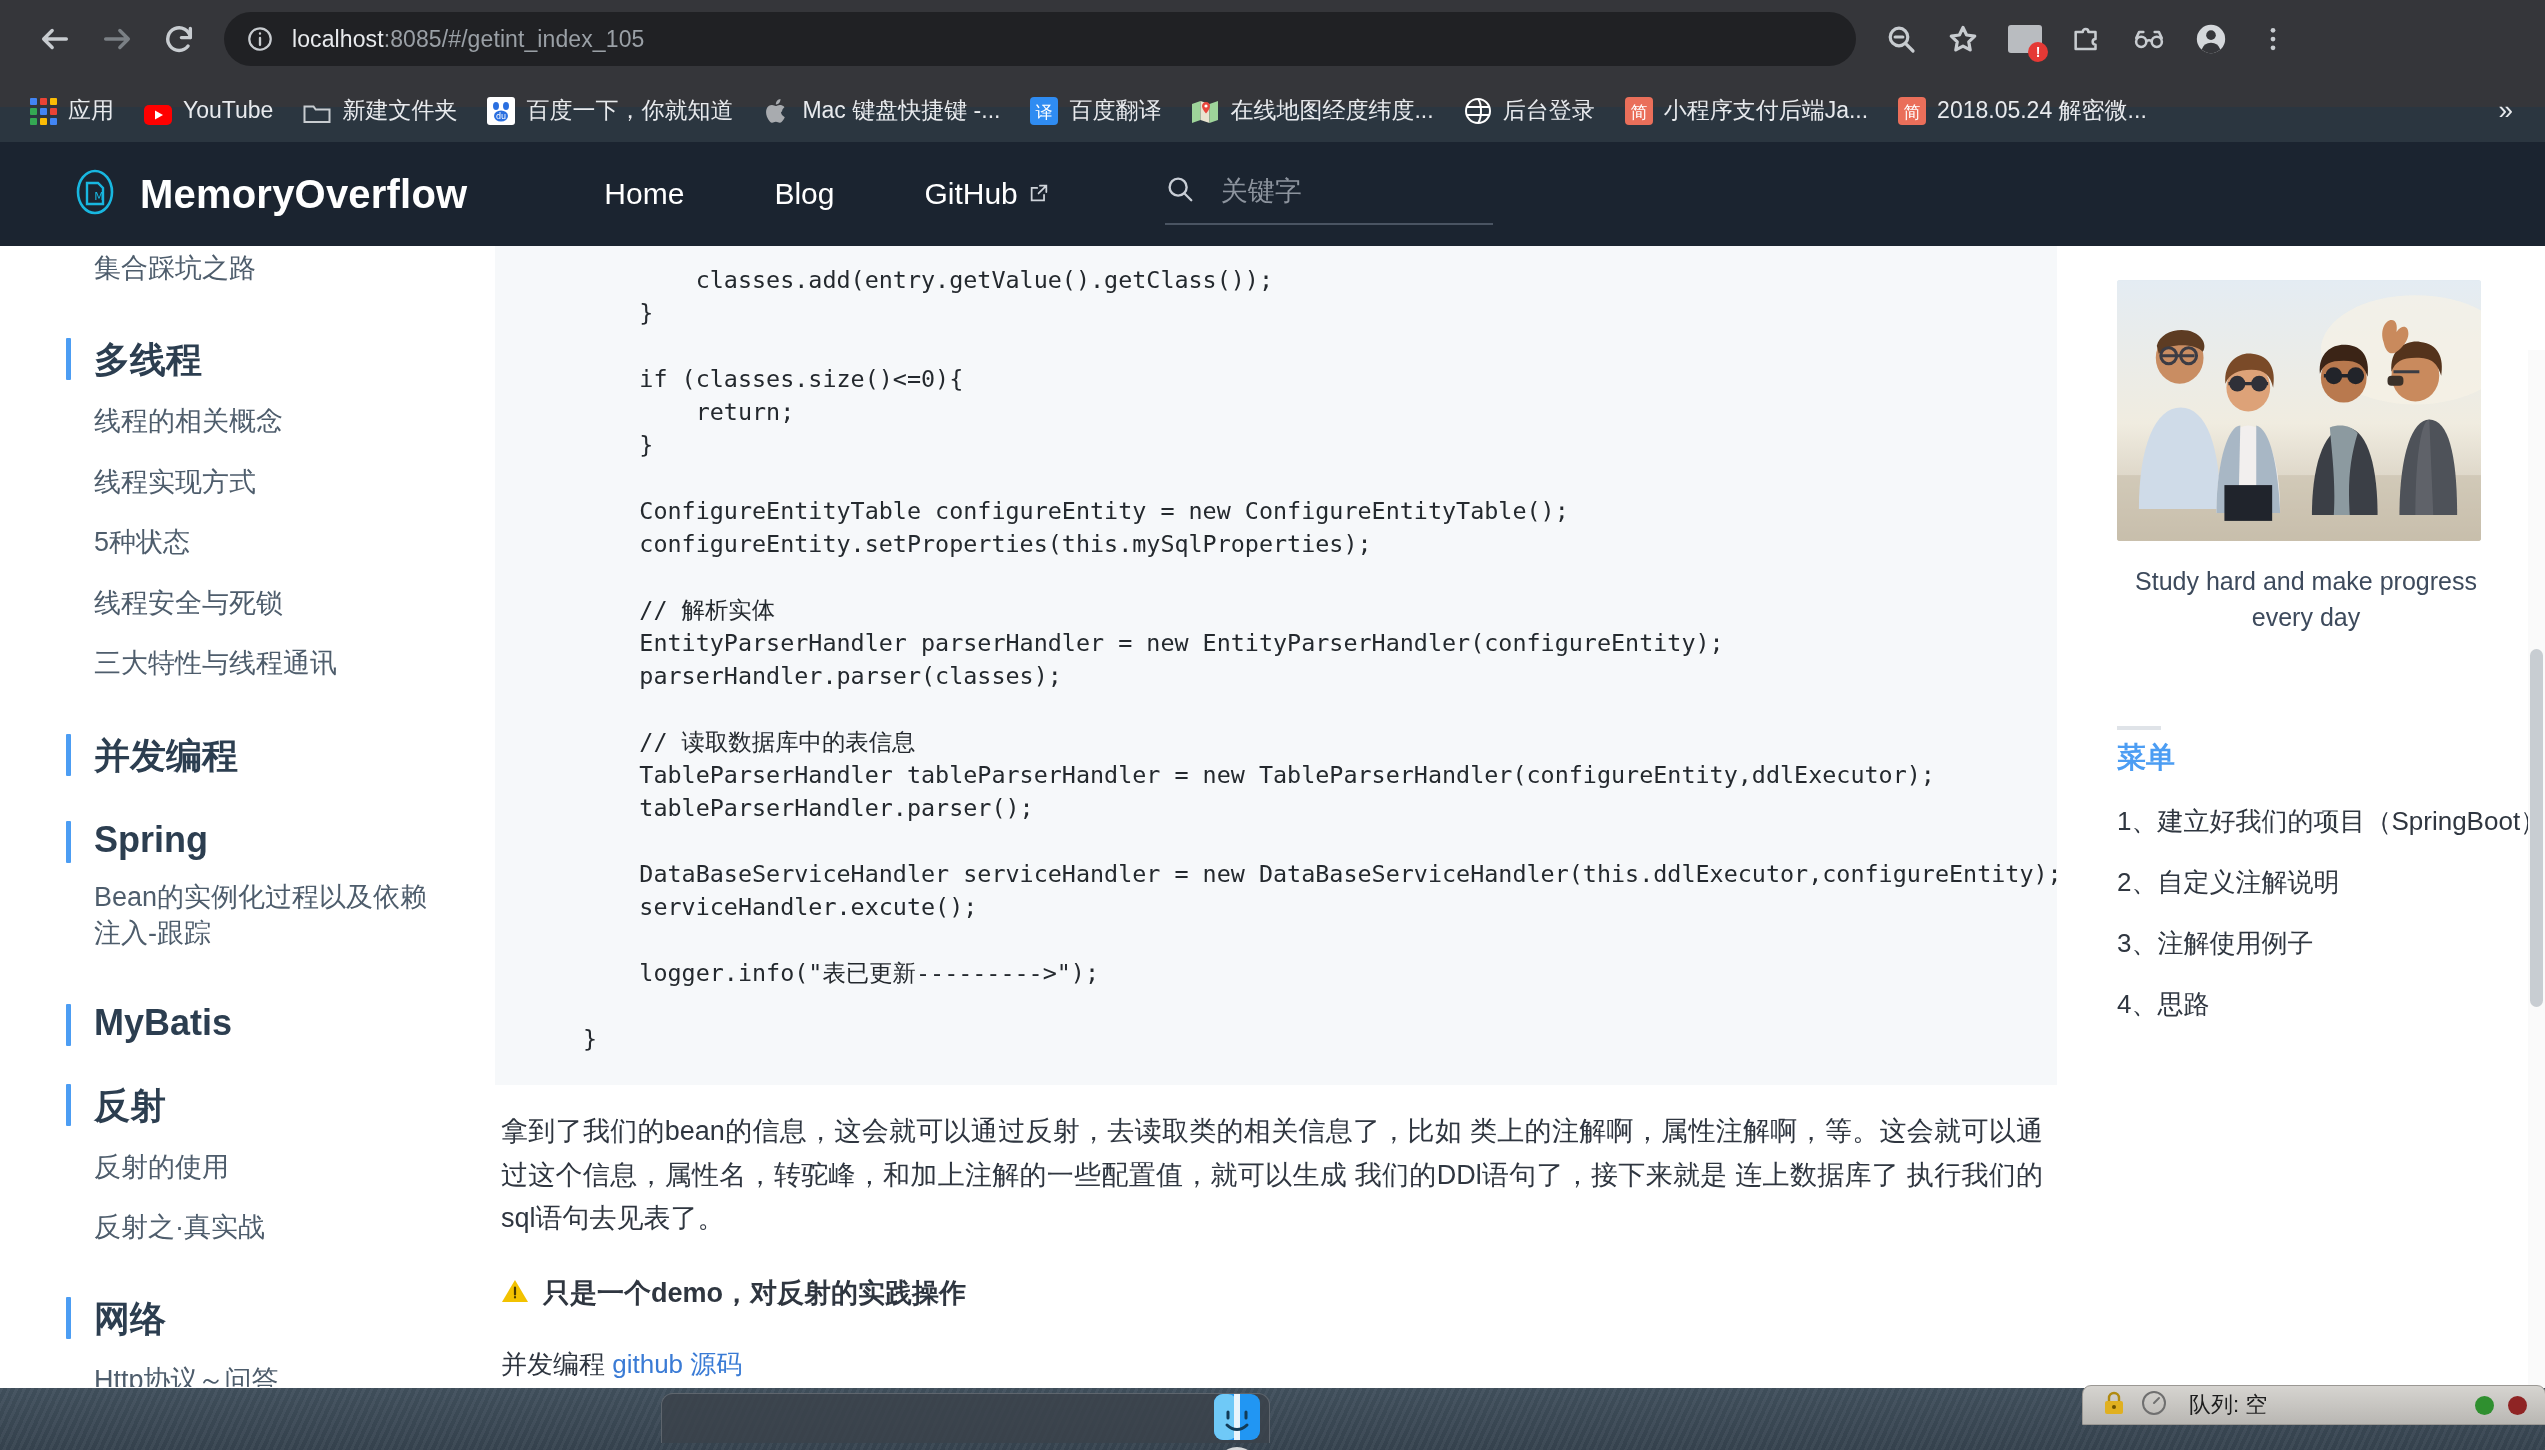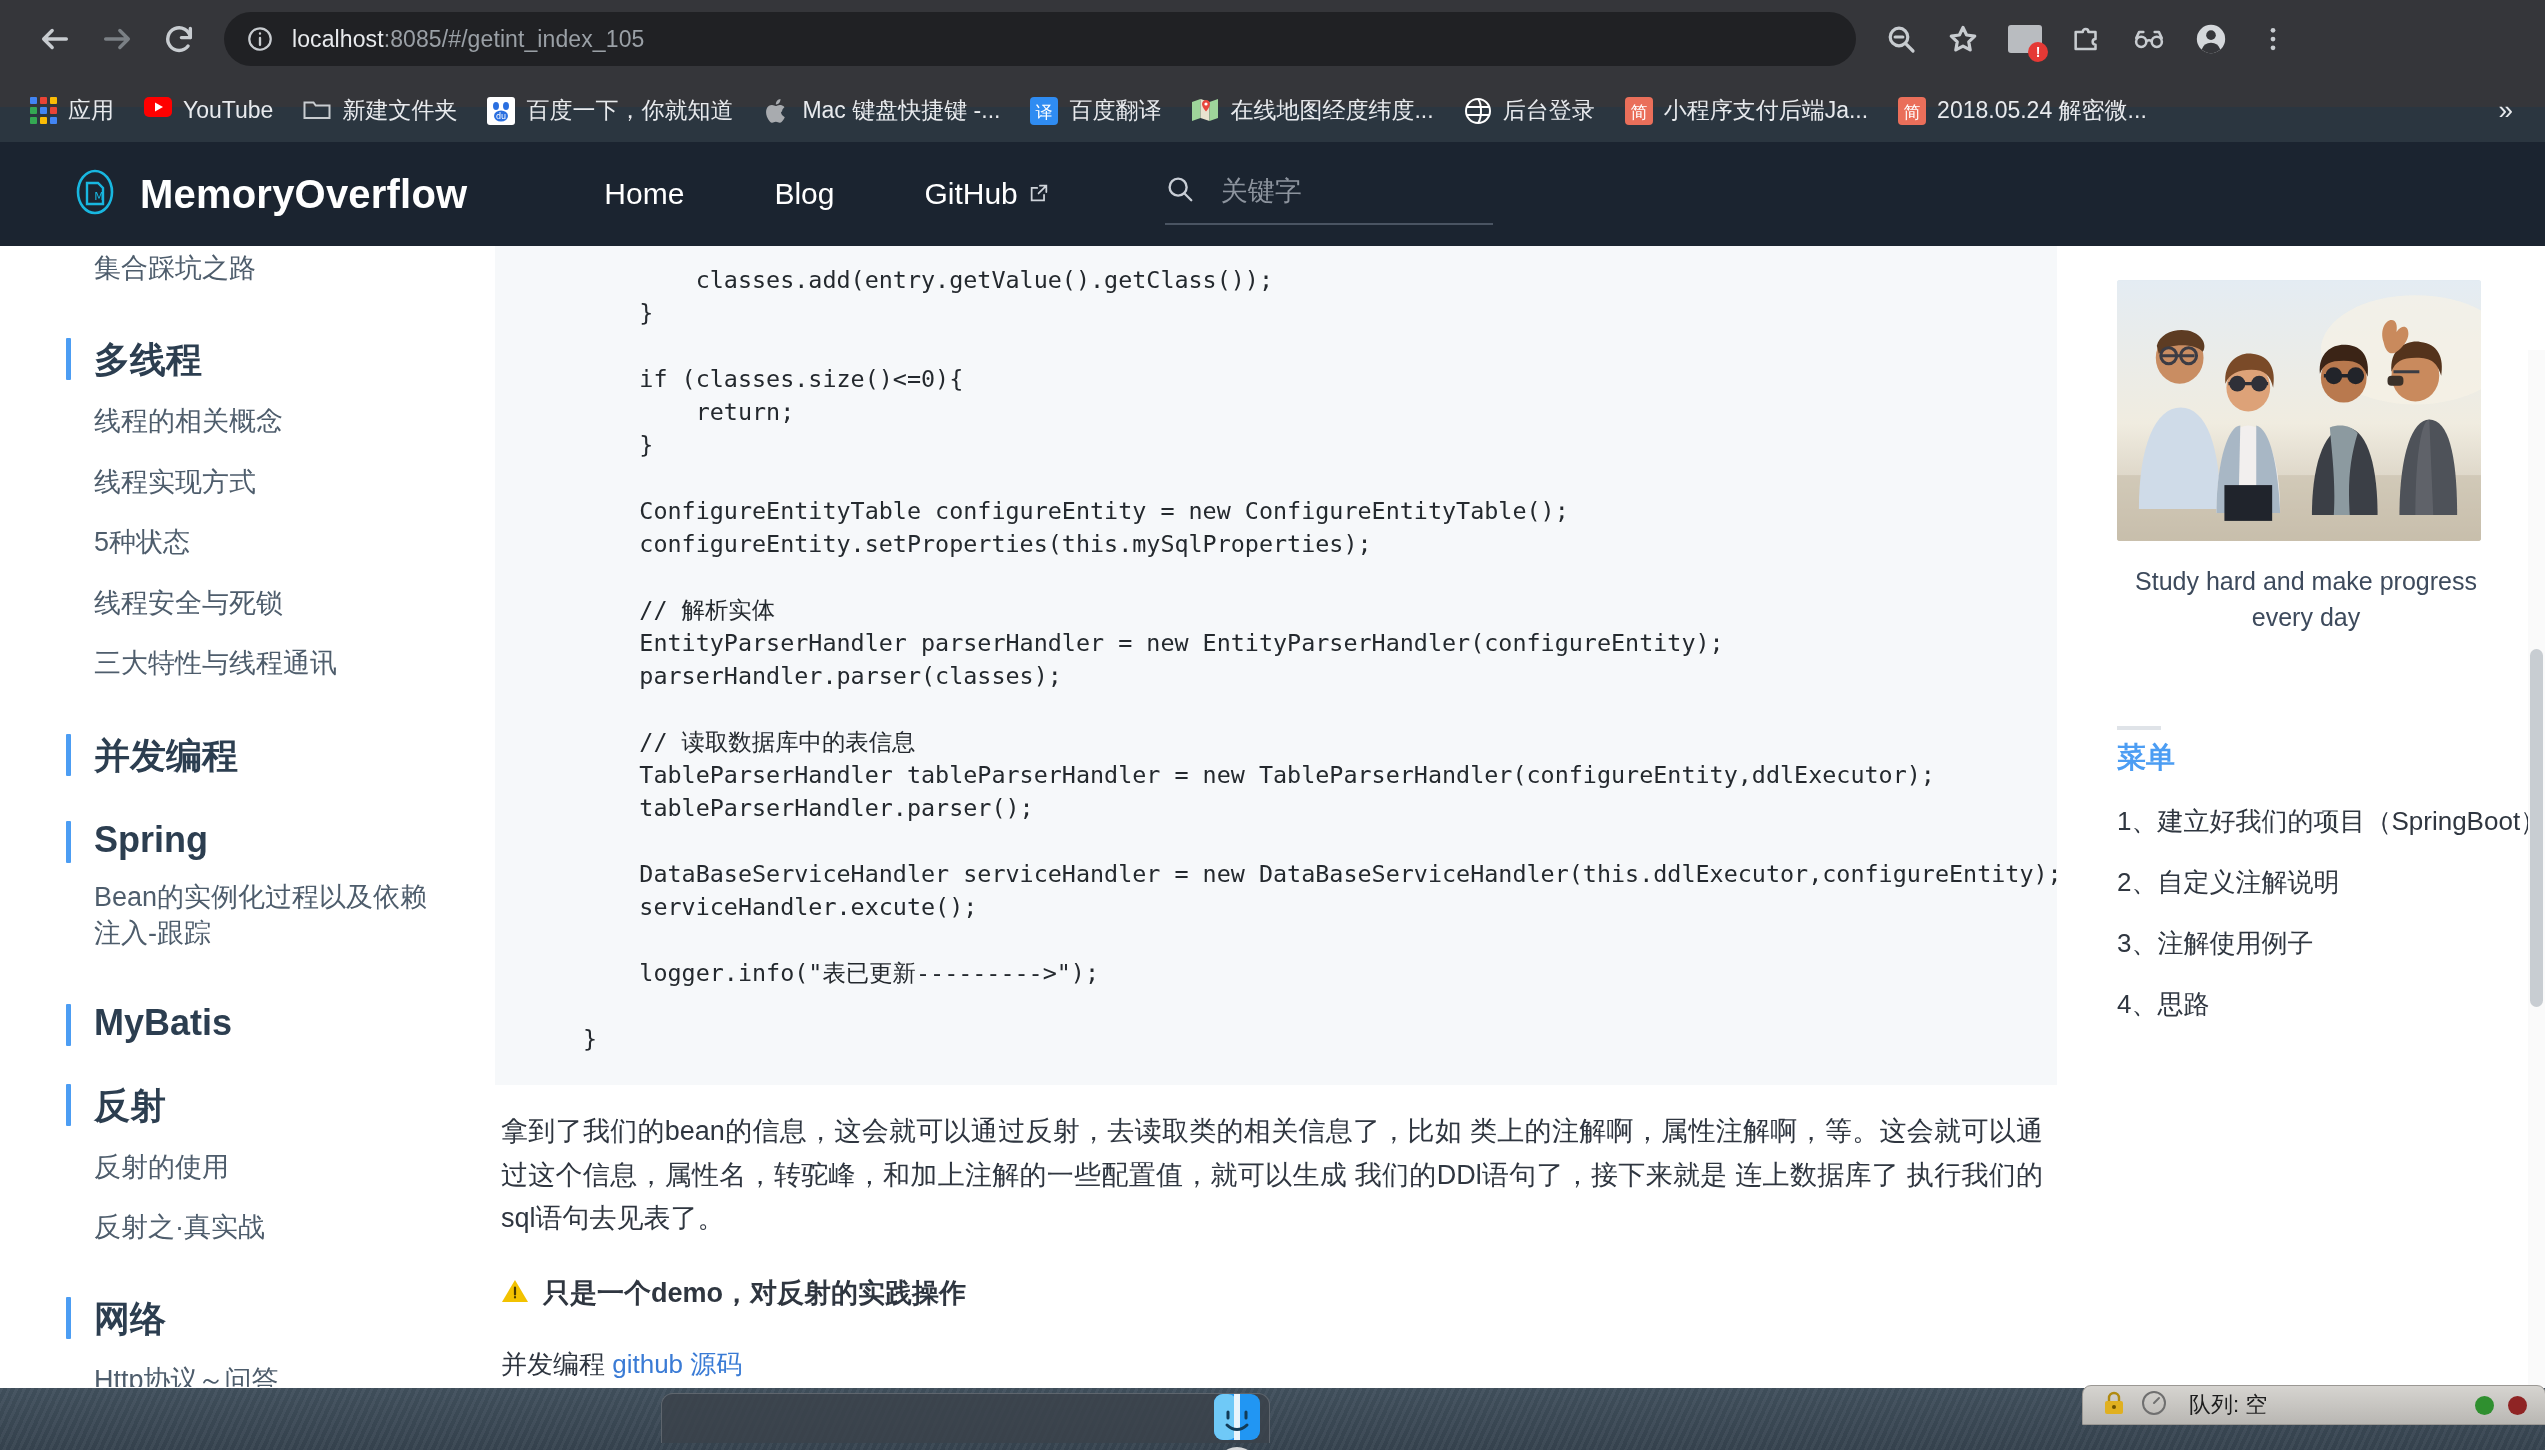--- a/index.html
+++ b/index.html
@@ -69,21 +69,21 @@
     color: #e8eaed;
     font-size: 23px;
     white-space: nowrap;
   }
   .bm {
     display: flex; align-items: center;
     gap: 11px; padding: 6px 15px;
     border-radius: 5px; flex: 0 0 auto;
   }
   .bm-label { color:#e8eaed; }
-  .bm-ico { width: 28px; height: 28px; flex:0 0 auto; display:flex; align-items:flex-start; justify-content:center; }
+  .bm-ico { width: 28px; height: 28px; flex:0 0 auto; display:flex; align-items:flex-end; justify-content:center; }
   #bm-overflow { margin-left: auto; color:#e8eaed; font-size: 26px; padding: 6px 18px; }
 
   .grid-apps { display:grid; grid-template-columns: repeat(3,7px); grid-template-rows: repeat(3,7px); gap: 3px; }
   .grid-apps i { display:block; width:7px; height:7px; border-radius:1px; }
 
   
   #page {
     position: absolute; top: 142px; left: 0;
     width: 2545px; height: 1246px;
     background: #ffffff;

